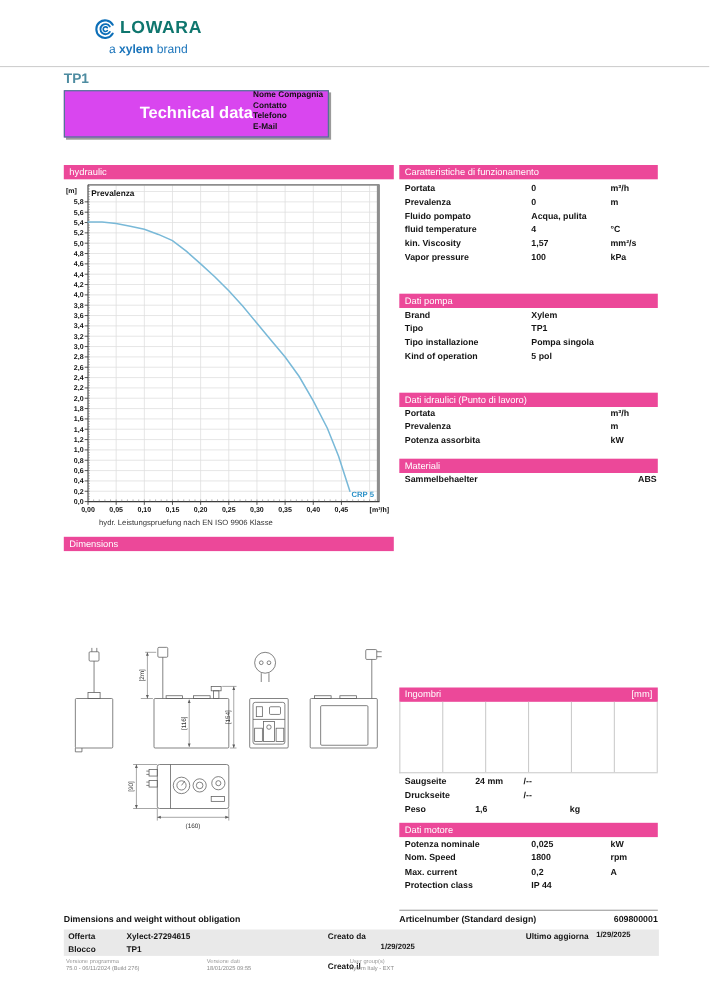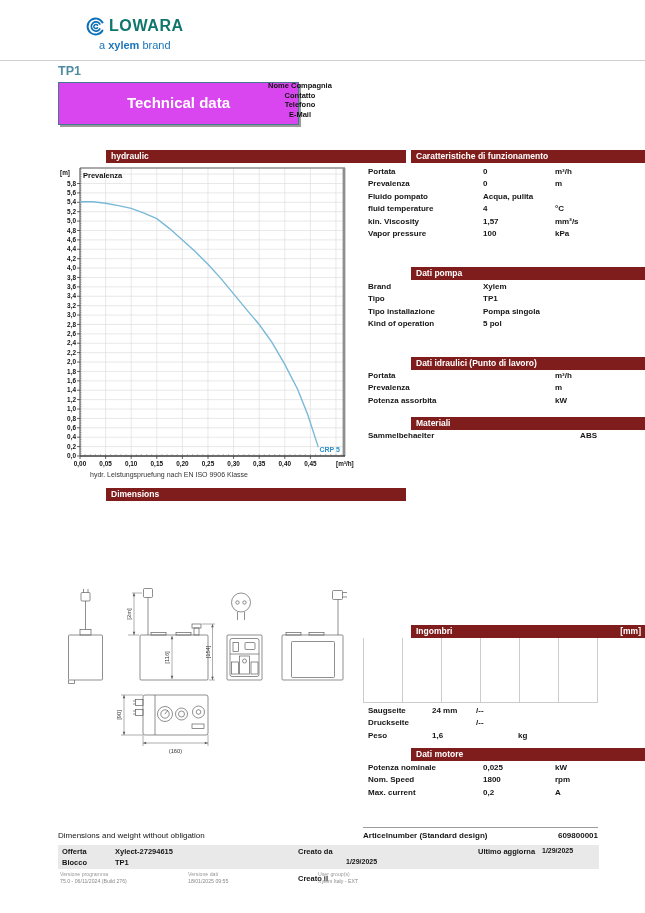--- a/index.html
+++ b/index.html
@@ -6,39 +6,39 @@
   body{width:645px;height:913px;position:relative;font-family:"Liberation Sans",sans-serif;color:#151515;}
   .abs{position:absolute;}
   
   .logo-text{font-size:16px;font-weight:bold;color:#0f766e;letter-spacing:.6px;}
   .tagline{font-size:11px;color:#1c75bb;}
   .tagline b{font-weight:bold;}
   .toprule{height:1px;background:#cfcfcf;width:645px;left:0;top:60px;}
   .tp1{font-size:12.5px;font-weight:bold;color:#4e8ca1;}
   .techbox{width:239px;height:41px;background:#d946ef;border:1px solid #44798c;box-shadow:2px 2px 0 #9a9a9a;
            color:#fff;font-size:15px;font-weight:bold;text-align:center;line-height:40px;}
-  .contact{width:140px;text-align:center;font-size:7.5px;font-weight:bold;line-height:9.7px;color:#111;}
-  
-  .bar{background:#7f1d1d;color:#fff;font-size:8.5px;font-weight:bold;padding:2px 5px;height:9px;line-height:9px;position:absolute;margin-left:48px;}
+  .contact{width:140px;text-align:left;font-size:7.5px;font-weight:bold;line-height:9.7px;color:#111;}
+  
+  .bar{background:#ec4899;color:#fff;font-size:8.5px;font-weight:normal;padding:2px 5px;height:9px;line-height:9px;position:absolute;}
   .bar .mm{position:absolute;right:5px;top:2px;}
   
   .rows{position:absolute;width:235px;}
   .specrow{display:grid;grid-template-columns:115px 72px 1fr;font-weight:bold;font-size:8px;line-height:12.4px;padding-left:5px;white-space:nowrap;}
   .specrow .c-slash{display:none;}
   .rows-ingombri .specrow{grid-template-columns:64px 44px 42px 1fr;}
   .rows-ingombri .specrow .c-slash{display:block;}
   .rows-materiali .c-unit{text-align:right;padding-right:1px;}
   
   .ingombri-grid{position:absolute;left:363px;top:638px;width:235px;height:65px;display:grid;grid-template-columns:repeat(6,1fr);
                  border-left:1px solid #ccc;border-bottom:1px solid #ccc;box-sizing:border-box;}
   .ingombri-grid .cell{border-right:1px solid #ccc;}
   
   .article-line{left:363px;top:827px;width:235px;border-top:1px solid #9c9c9c;padding-top:3px;display:flex;justify-content:space-between;
                 font-size:8px;font-weight:bold;}
-  .disclaimer{font-size:8px;font-weight:normal;}
+  .disclaimer{font-size:8px;font-weight:bold;}
   
   .graybar{left:58px;top:845px;width:541px;height:24px;background:#e9e9e9;font-size:7.5px;font-weight:bold;}
   .graybar span{position:absolute;white-space:nowrap;}
   .fine{position:absolute;font-size:5.2px;color:#999;line-height:7px;white-space:nowrap;}
   .fine .v{color:#8a8a8a;}
   
   .ctick{font:bold 6.4px "Liberation Sans",sans-serif;fill:#111;}
   .ctitle{font:bold 7.5px "Liberation Sans",sans-serif;fill:#111;}
   .cseries{font:bold 7px "Liberation Sans",sans-serif;fill:#2a90c7;}
   .caption{font:7px "Liberation Sans",sans-serif;fill:#333;}
@@ -588,20 +588,25 @@
     <div class="specrow">
       <span class="c-label">Nom. Speed</span>
       <span class="c-value">1800</span>
       <span class="c-unit">rpm</span>
     </div>
     <div class="specrow">
       <span class="c-label">Max. current</span>
       <span class="c-value">0,2</span>
       <span class="c-unit">A</span>
     </div>
+    <div class="specrow">
+      <span class="c-label">Protection class</span>
+      <span class="c-value">IP 44</span>
+      <span class="c-unit"></span>
+    </div>
   </div>
 
 <div class="abs article-line">
   <span>Articelnumber (Standard design)</span>
   <span>609800001</span>
 </div>
 <div class="abs disclaimer" style="left:58px;top:831px">Dimensions and weight without obligation</div>
 
 <div class="abs graybar">
   <span style="left:4px;top:2px">Offerta</span>

